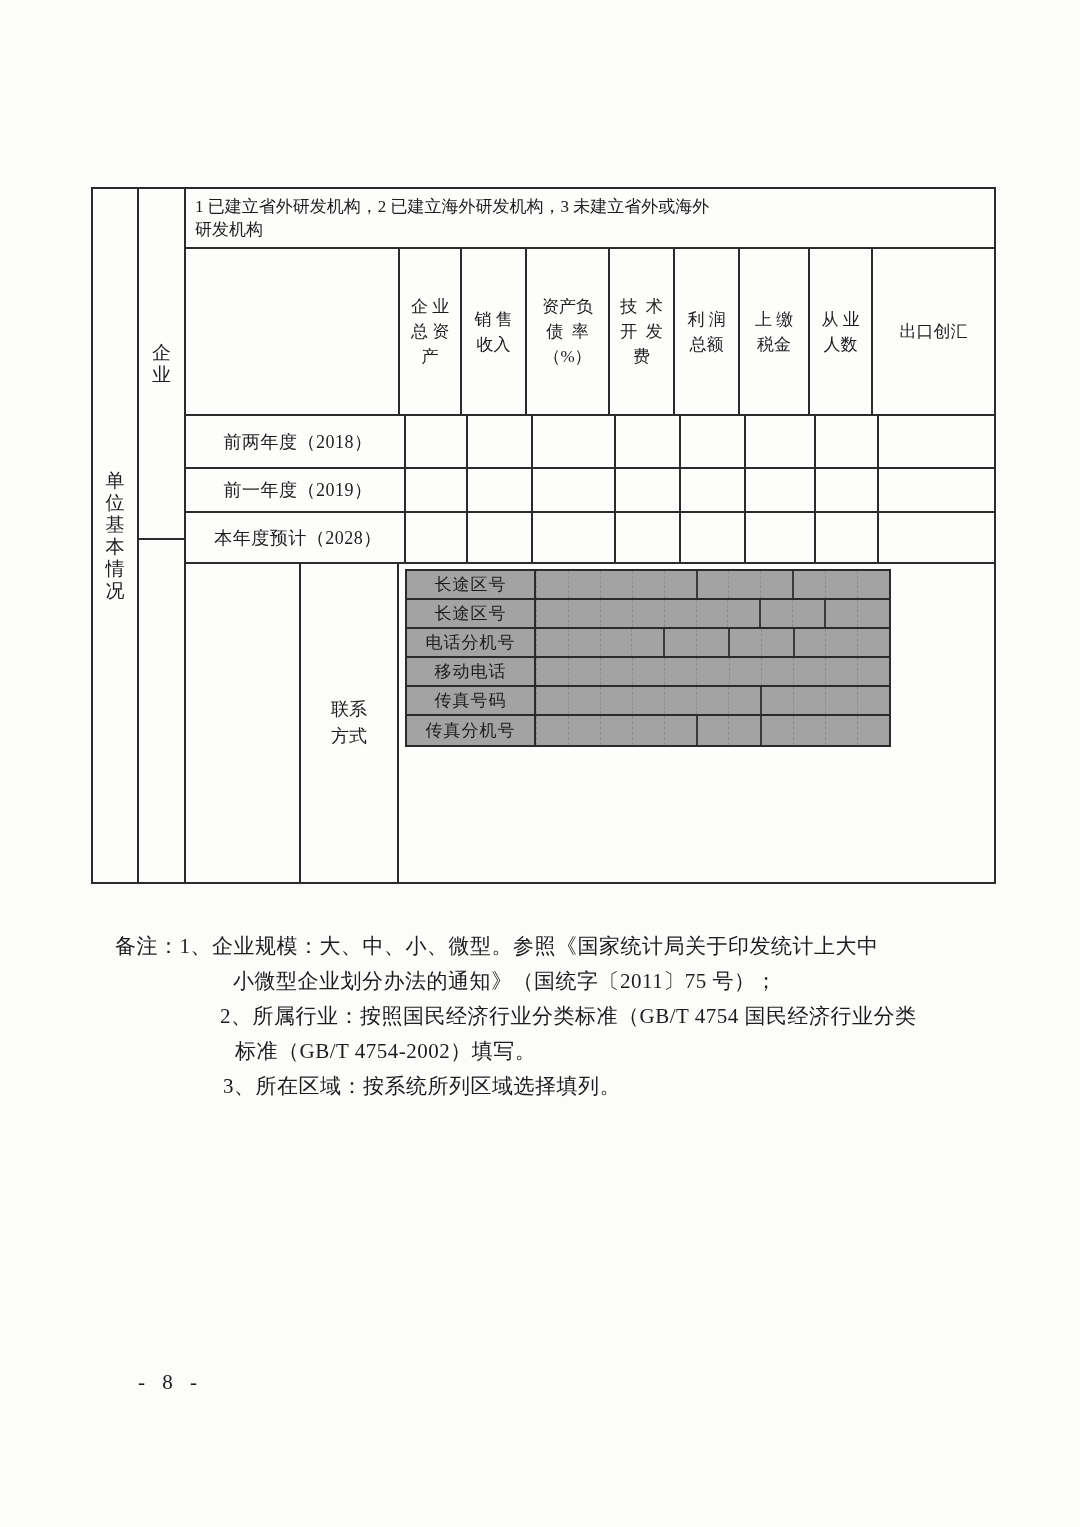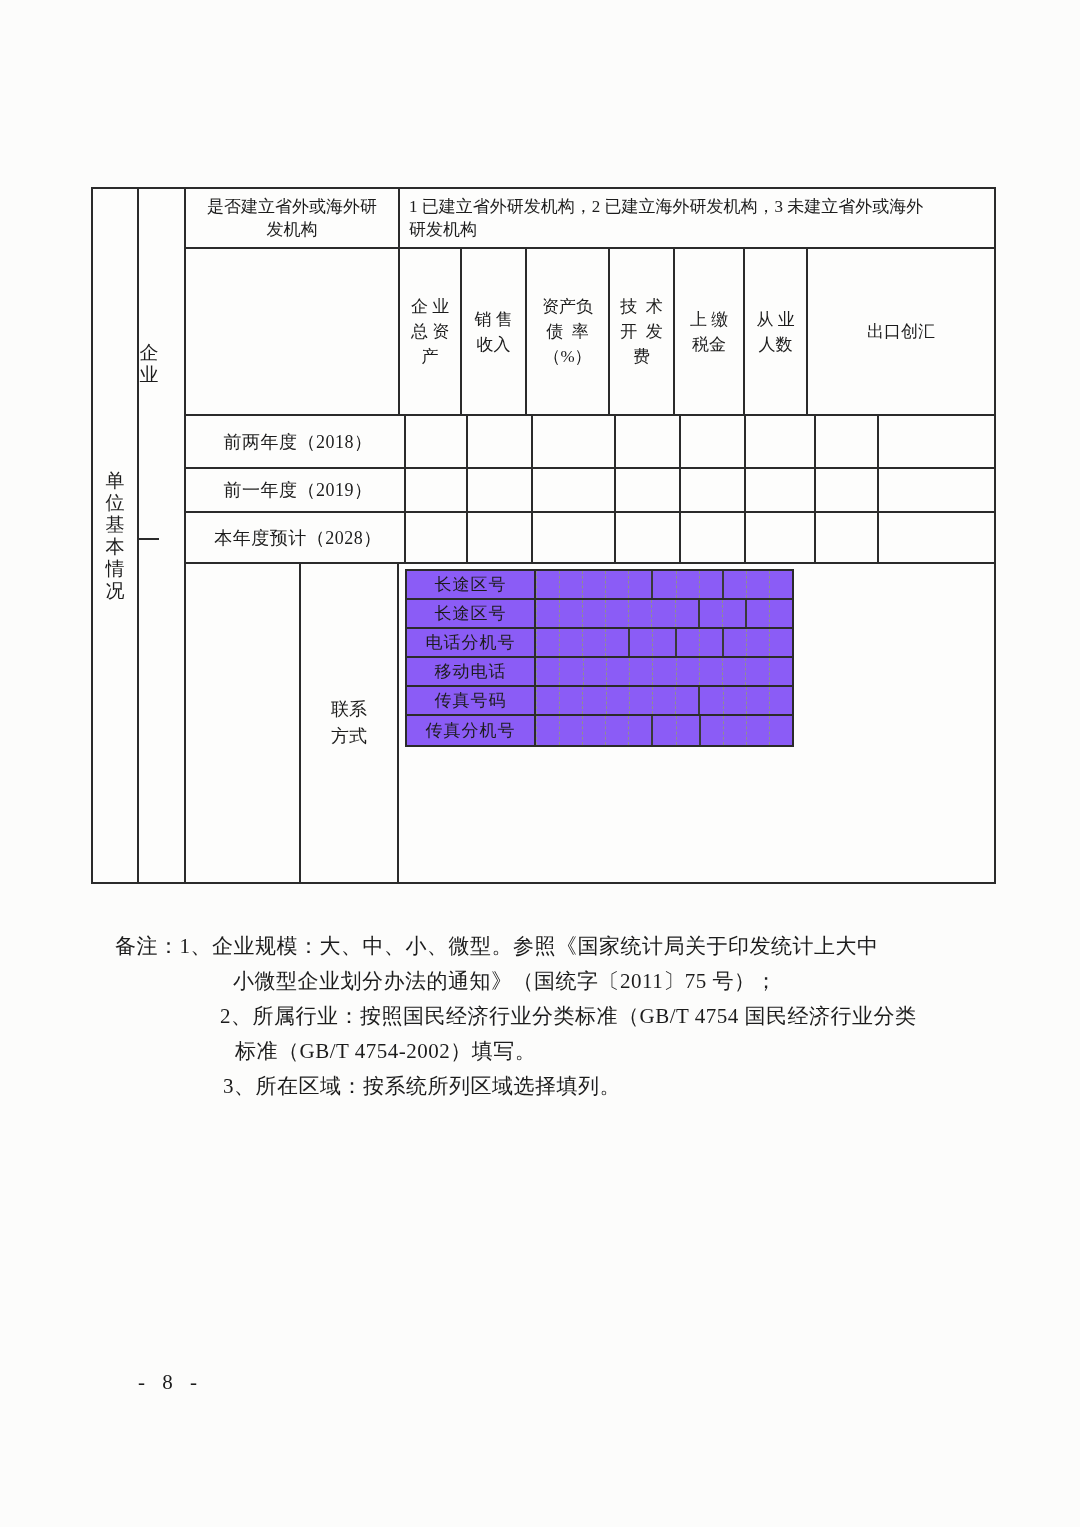--- a/index.html
+++ b/index.html
@@ -17,21 +17,21 @@
     width:905px; height:697px;
     border:2px solid #2b2b2b;
     display:flex;
     background:#fdfdfc;
   }
   .bR { border-right:2px solid #2b2b2b; }
   .bB { border-bottom:2px solid #2b2b2b; }
   .center { display:flex; align-items:center; justify-content:center; }
 
   .colA { flex:0 0 46px; }
-  .colB { flex:0 0 47px; display:flex; flex-direction:row; }
+  .colB { flex:0 0 47px; display:flex; flex-direction:column; }
   .main { flex:1; display:flex; flex-direction:column; }
 
   .vtext {
     display:inline-block; width:20px;
     word-break:break-all; line-break:anywhere;
     text-align:center;
     font-size:19px; line-height:22px;
     letter-spacing:0;
   }
   .vtext.loose { line-height:23px; }
@@ -66,24 +66,24 @@
   .contact { flex:1; display:flex; }
   .entry-cell { flex:0 0 115px; }
   .method-cell { flex:0 0 98px; }
   .method-text {
     display:inline-block; width:44px; text-align:center;
     font-size:18px; line-height:27px;
   }
   .phone-area { flex:1; position:relative; }
   .phone-table {
     position:absolute; left:6px; top:5px;
-    width:389px;
+    width:486px;
     border:2px solid #2b2b2b;
     display:flex; flex-direction:column;
-    background:#8b5cf6;
+    background:#a3a3a3;
   }
   .phone-row { display:flex; height:29px; }
   .phone-row:not(:last-child) { border-bottom:2px solid #2b2b2b; }
   .phone-label {
     flex:0 0 129px; border-right:2px solid #2b2b2b;
     font-size:17px; display:flex; align-items:center; justify-content:center;
     letter-spacing:1px;
   }
   .digit-cell { flex:1; border-left:1px dashed #8f8f8f; }
   .digit-cell:first-of-type { border-left:none; }
@@ -114,30 +114,30 @@
 
   <div class="colB bR">
     <div class="cellB1 bB center">
       <span class="vtext">企业</span>
     </div>
   </div>
 
   <div class="main">
 
     <div class="row row1 bB">
-      <div class="leftcell bR center q-cell">是否建立省外或海外研<br>发机构</div>
       <div class="opts-cell">1 已建立省外研发机构，2 已建立海外研发机构，3 未建立省外或海外<br>研发机构</div>
     </div>
 
     <div class="row row2 bB">
       <div class="leftcell bR"></div>
       <div class="hcell w0 bR">企 业<br>总 资<br>产</div>
       <div class="hcell w1 bR">销 售<br>收入</div>
       <div class="hcell w2 bR">资产负<br>债  率<br>（%）</div>
       <div class="hcell w3 bR">技  术<br>开  发<br>费</div>
+      <div class="hcell w4 bR">利 润<br>总额</div>
       <div class="hcell w5 bR">上 缴<br>税金</div>
       <div class="hcell w6 bR">从 业<br>人数</div>
       <div class="hcell wLast">出口创汇</div>
     </div>
 
     <div class="row rowY1 bB">
       <div class="leftcell bR center year-label">前两年度（2018）</div>
       <div class="dcell w0 bR"></div>
       <div class="dcell w1 bR"></div>
       <div class="dcell w2 bR"></div>

